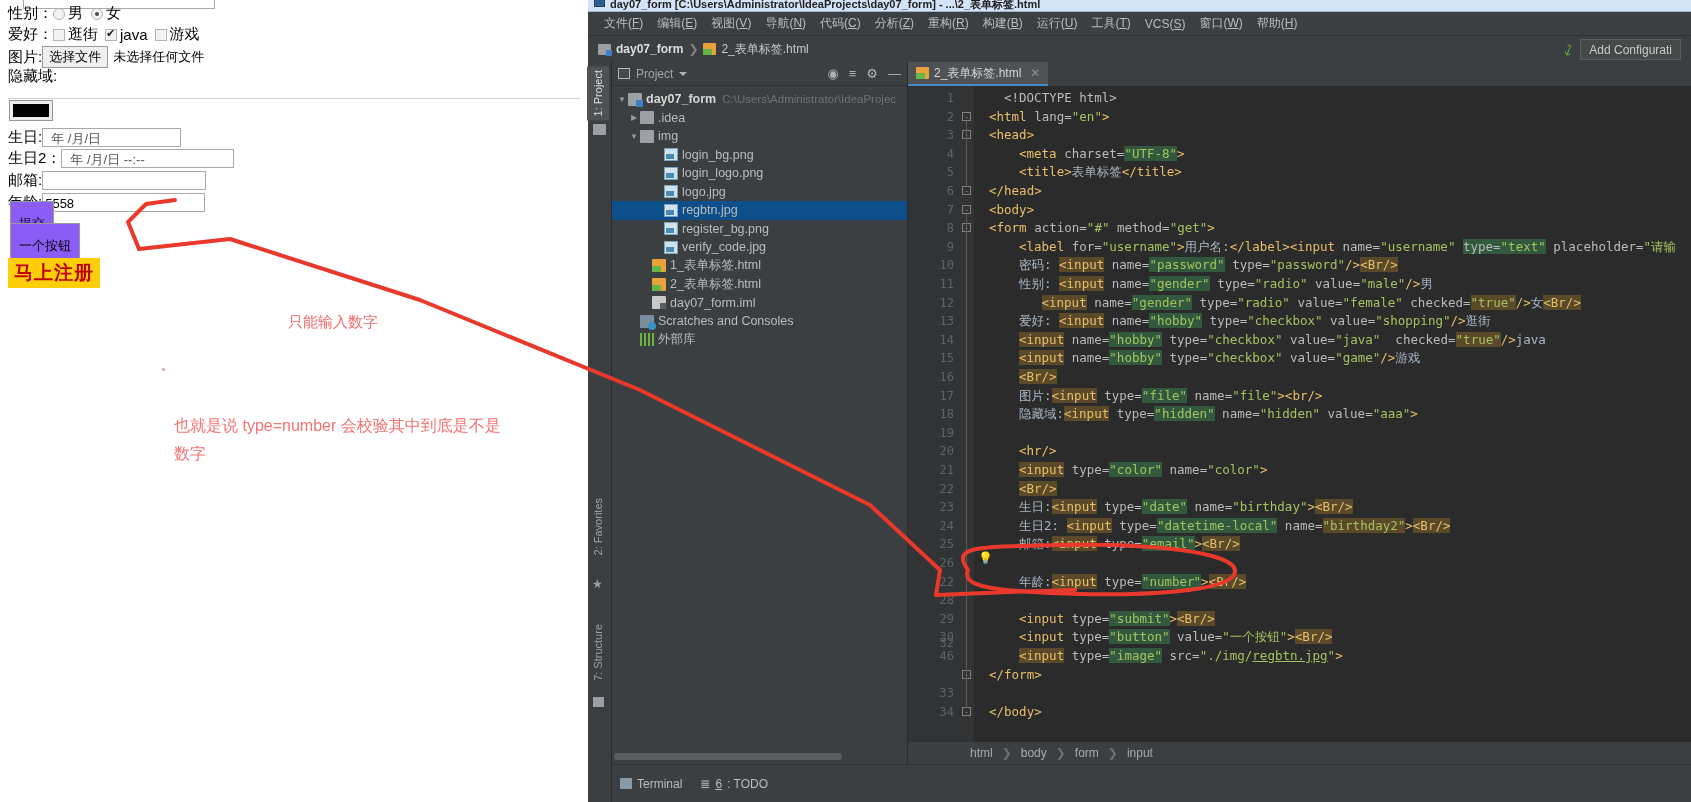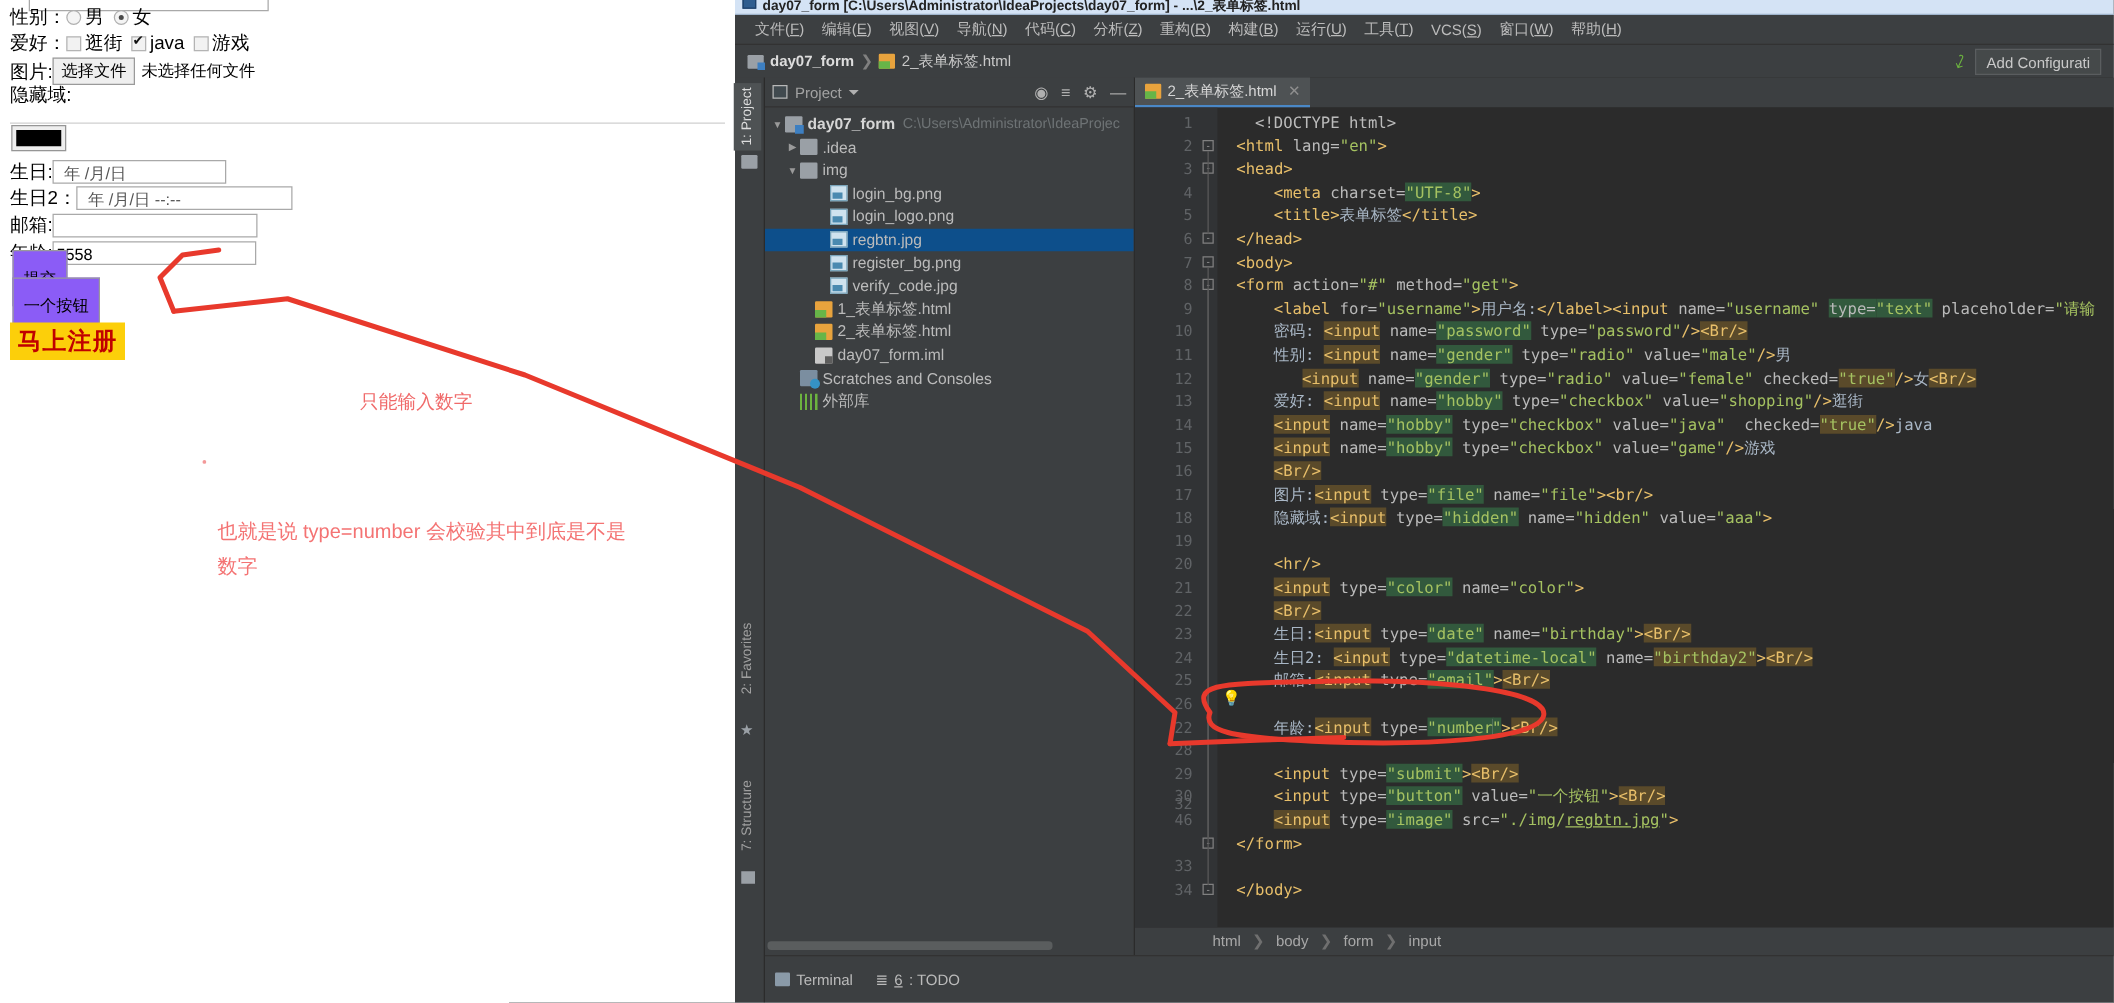--- a/index.html
+++ b/index.html
@@ -388,20 +388,26 @@
             <span style="width:36px;display:inline-block;flex:0 0 auto"></span>
             <span class="tw"></span>
             <span class="ico img"></span>
             <span class="">login_bg.png</span>
           </div>
           <div class="trow">
             <span style="width:36px;display:inline-block;flex:0 0 auto"></span>
             <span class="tw"></span>
             <span class="ico img"></span>
             <span class="">login_logo.png</span>
+          </div>
+          <div class="trow">
+            <span style="width:36px;display:inline-block;flex:0 0 auto"></span>
+            <span class="tw"></span>
+            <span class="ico img"></span>
+            <span class="">logo.jpg</span>
           </div>
           <div class="trow selected">
             <span style="width:36px;display:inline-block;flex:0 0 auto"></span>
             <span class="tw"></span>
             <span class="ico img"></span>
             <span class="">regbtn.jpg</span>
           </div>
           <div class="trow">
             <span style="width:36px;display:inline-block;flex:0 0 auto"></span>
             <span class="tw"></span>

